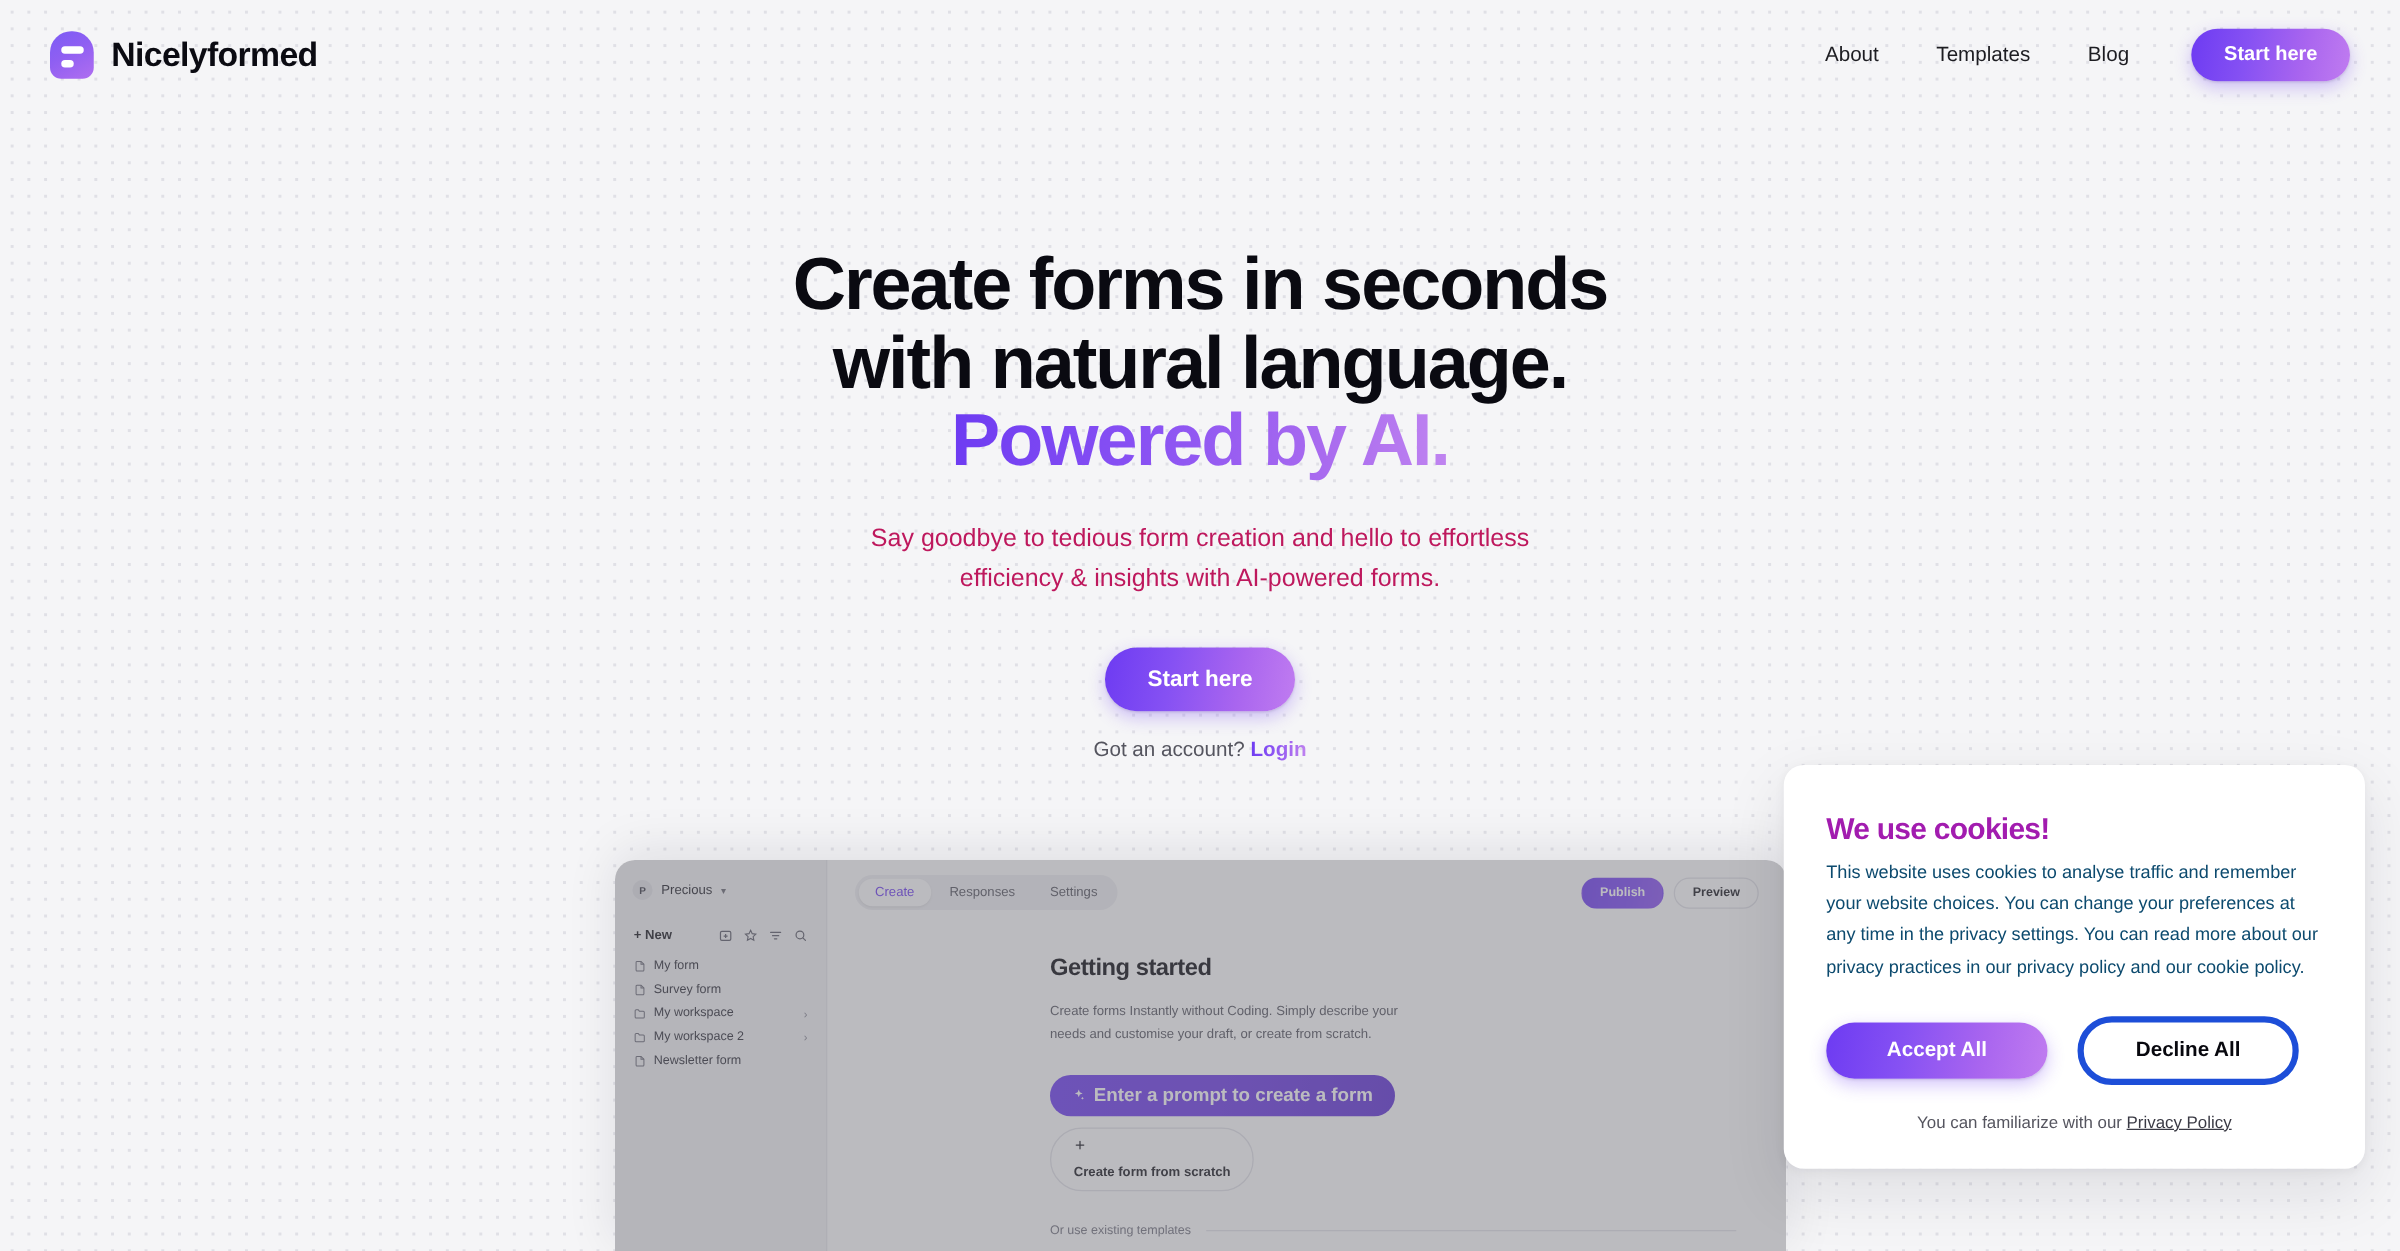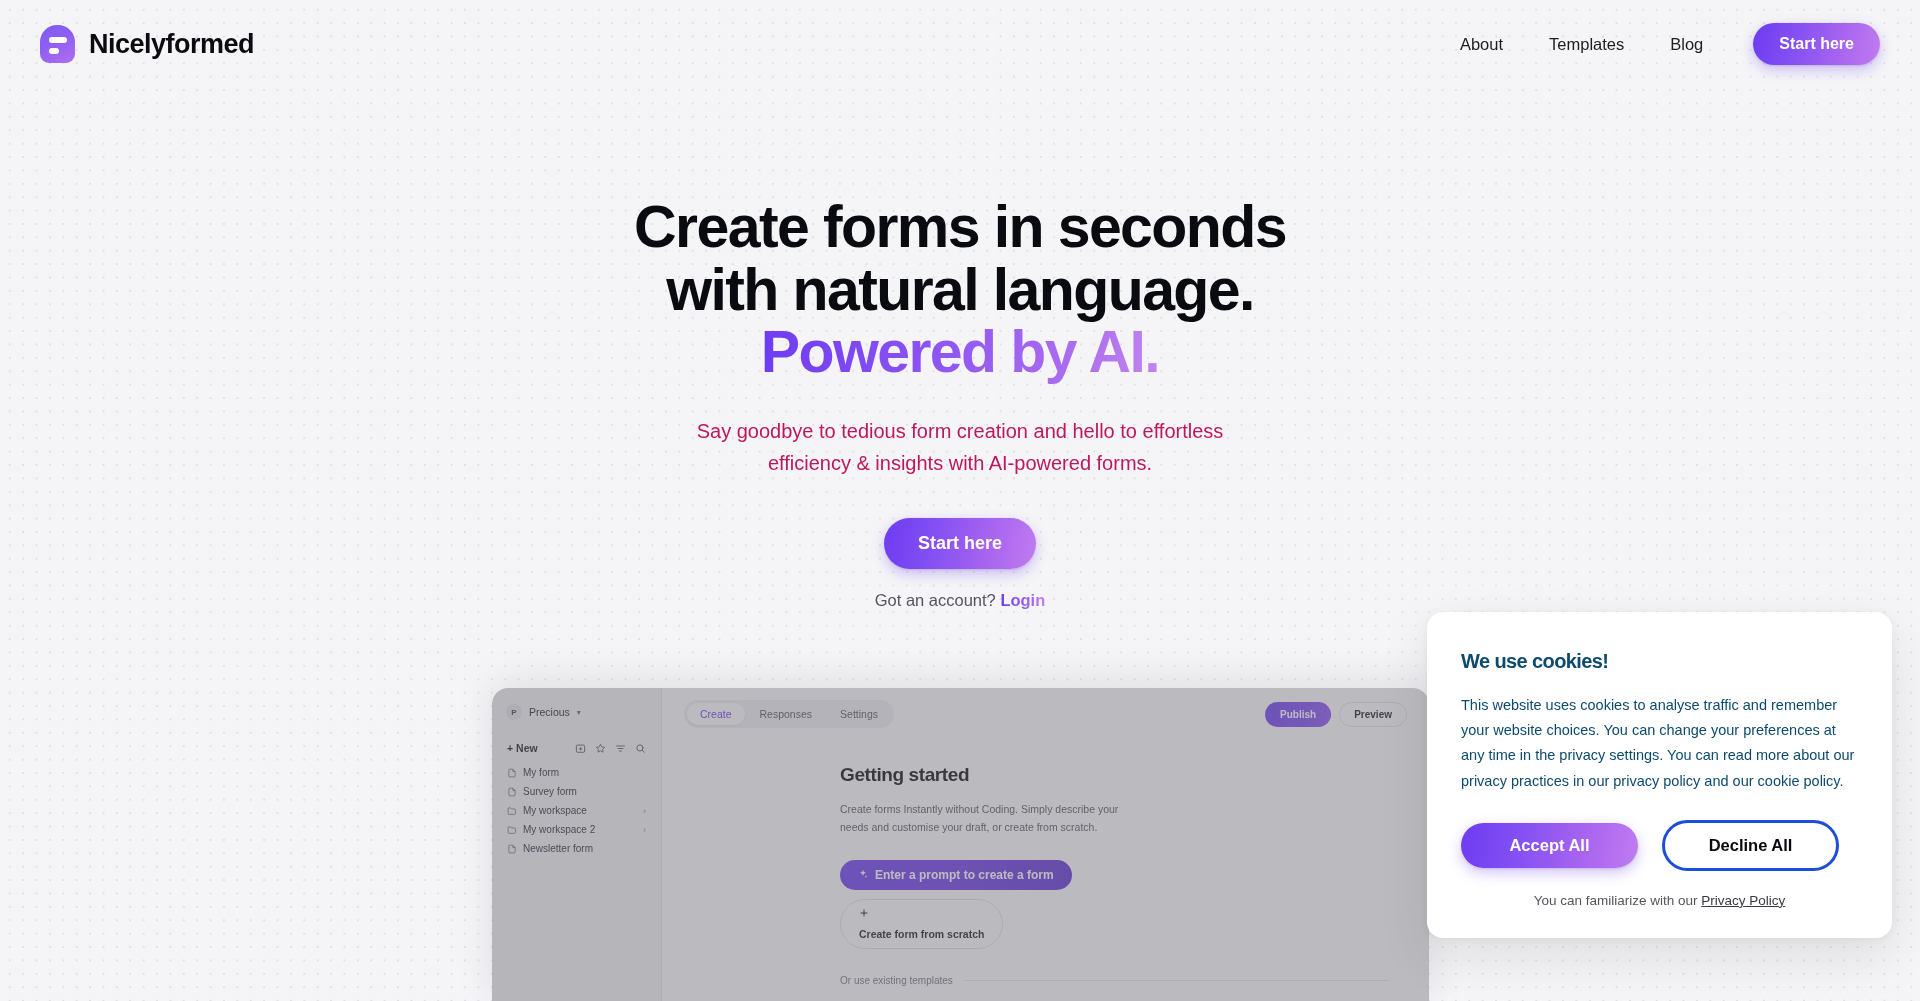--- a/index.html
+++ b/index.html
@@ -304,21 +304,21 @@
     max-width: 290px;
     margin-bottom: 24px;
   }
 
   .mk-prompt {
     display: inline-flex;
     align-items: center;
     gap: 7px;
     background: linear-gradient(100deg, #6d3bf2 0%, #6c39e6 50%, #5e2fd6 100%);
     color: #ffffff;
-    font-size: 12px;
+    font-size: 15px;
     font-weight: 700;
     padding: 8px 18px;
     border-radius: 999px;
     margin-bottom: 9px;
     cursor: pointer;
     border: none;
     font-family: inherit;
   }
 
   .mk-scratch {
@@ -354,25 +354,25 @@
     top: 612px;
     width: 465px;
     padding: 38px 34px 30px 34px;
     background: #ffffff;
     border-radius: 16px;
     box-shadow: 0 18px 50px rgba(22,22,42,0.10), 0 2px 8px rgba(22,22,42,0.05);
     z-index: 40;
   }
 
   .cookie-title {
-    font-size: 20px;
+    font-size: 24px;
     font-weight: 700;
     letter-spacing: -0.6px;
-    color: #0c4a6e;
-    margin-bottom: 20px;
+    color: #a21caf;
+    margin-bottom: 8px;
   }
 
   .cookie-text {
     font-size: 14.5px;
     line-height: 1.74;
     color: #0c4a6e;
     margin-bottom: 26px;
   }
 
   .cookie-buttons {
@@ -389,21 +389,21 @@
     text-align: center;
   }
 
   .btn-decline {
     font-size: 16.5px;
     font-weight: 700;
     padding: 13px 0;
     width: 177px;
     text-align: center;
     background: #ffffff;
-    border: 3px solid #1d4ed8;
+    border: 5px solid #1d4ed8;
     border-radius: 999px;
     color: #08080e;
     cursor: pointer;
     font-family: inherit;
   }
 
   .cookie-foot {
     text-align: center;
     font-size: 13.5px;
     color: #55555f;

